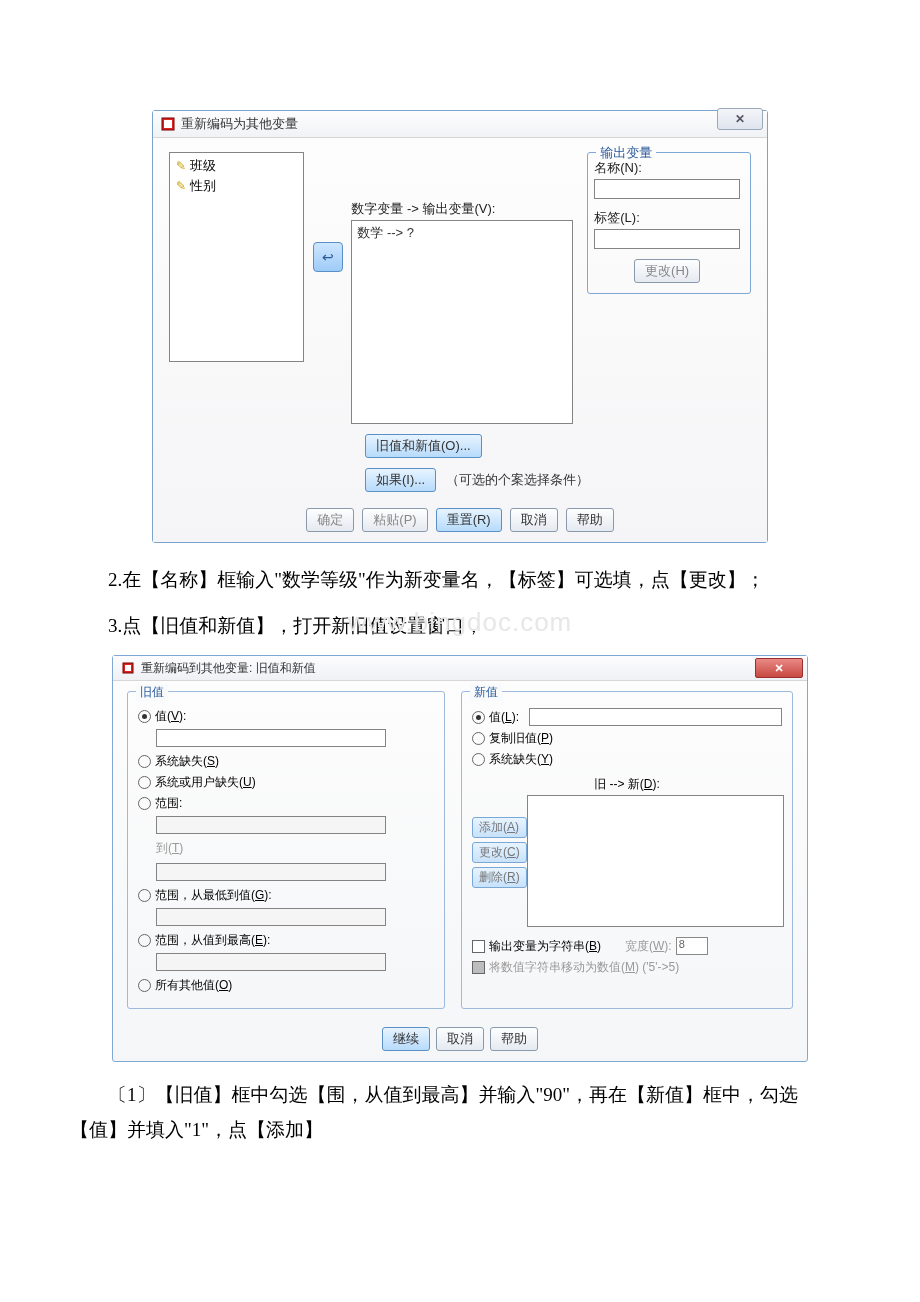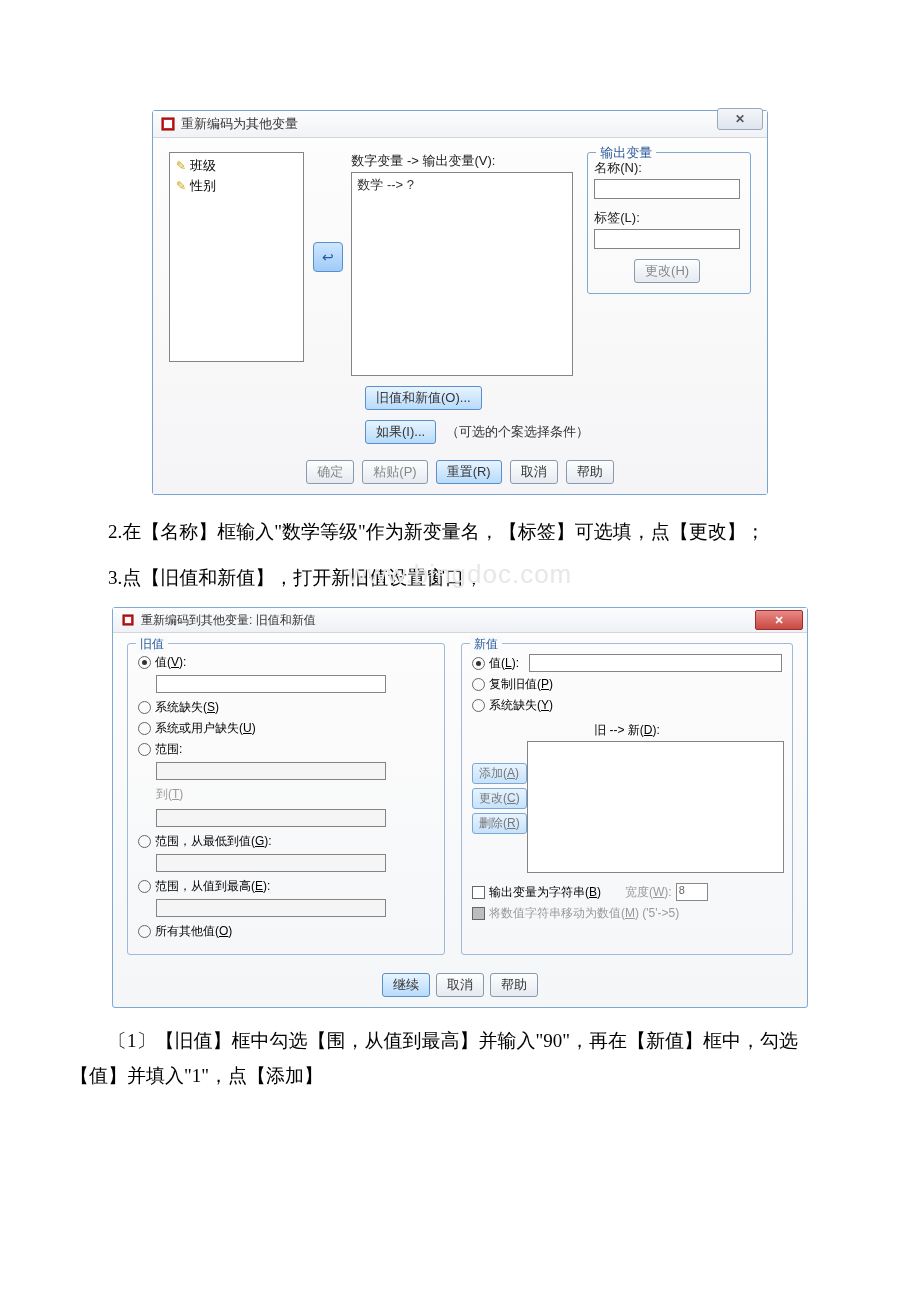--- a/index.html
+++ b/index.html
@@ -69,21 +69,21 @@
     padding-top:90px;
   }
   .arrow-btn {
     width:28px; height:28px;
     background: linear-gradient(#cfe6ff,#9ecbf7);
     border:1px solid #5a8fc7;
     border-radius:4px;
     display:flex; align-items:center; justify-content:center;
     color:#2a5a9c; font-size:14px;
   }
-  .center-col { flex:1; }
+  .center-col { flex:1;margin-top:48px; }
   .lbl { font-size:13px; color:#222; margin-bottom:2px; }
   .mapbox {
     width:210px; height:196px;
     background:#fff; border:1px solid #848484;
     padding:3px 5px; font-size:13px; color:#333;
   }
   .outgroup {
     margin-left:14px;
     border:1px solid #7fa8d6;
     border-radius:3px;
@@ -168,21 +168,21 @@
     display:flex; align-items:center; justify-content:center;
     color:#fff; font-size:11px; font-weight:bold;
   }
   .dlg2-body {
     padding:10px 14px 10px 14px;
     display:flex; gap:16px;
     font-size:12px;
   }
   .fieldset {
     border:1px solid #9db9dc; border-radius:3px;
-    padding:6px 10px 10px 10px;
+    padding:12px 10px 10px 10px;
     position:relative;
   }
   .fieldset .legend {
     position:absolute; top:-8px; left:8px;
     background:#f9fafb; padding:0 4px;
     font-size:12px; color:#2a5a9c;
   }
   .left-fs { width:296px; }
   .right-fs { flex:1; }
   .radio-row { display:flex; align-items:center; gap:4px; margin:4px 0; font-size:12px; }

